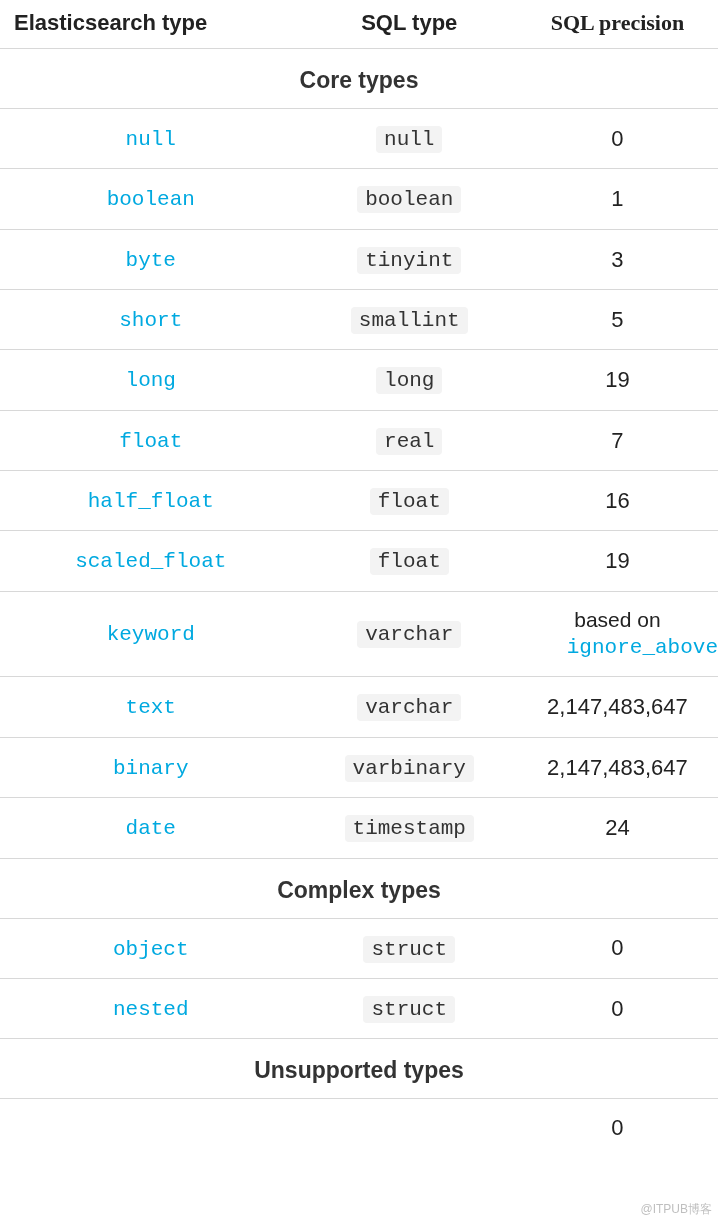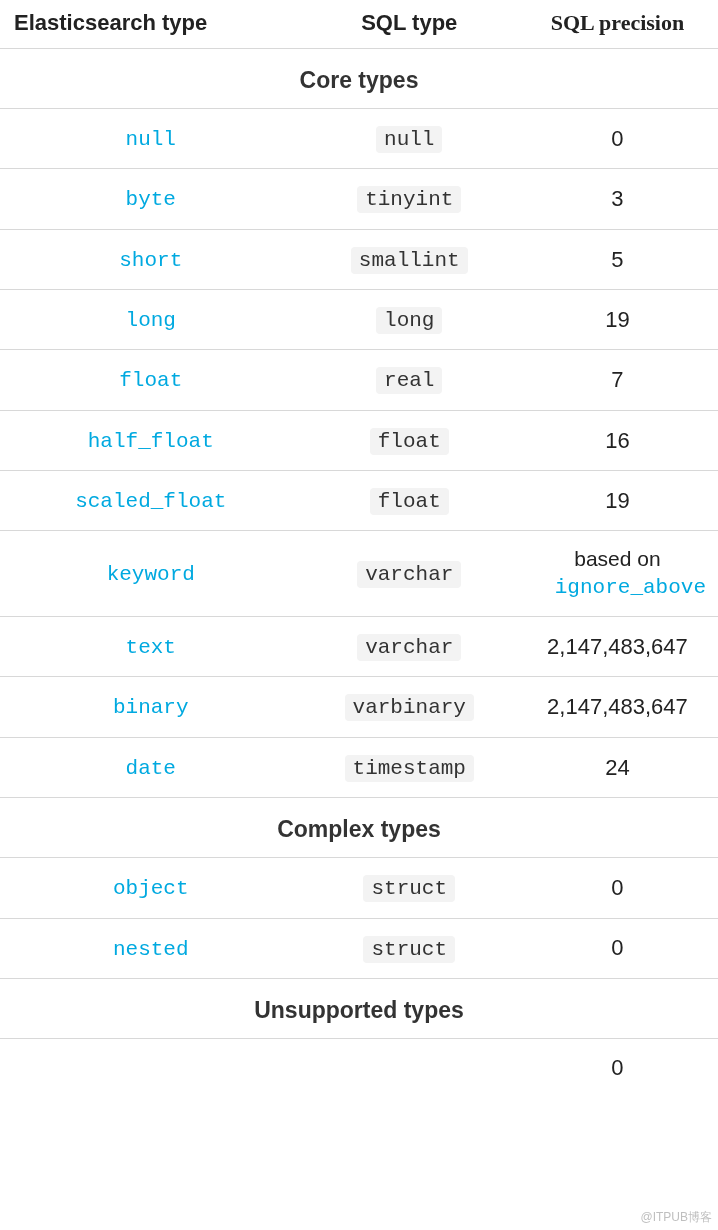--- a/index.html
+++ b/index.html
@@ -15,21 +15,21 @@
   }
   th {
     font-weight: 700;
     font-size: 22px;
     padding: 10px 8px 12px;
     text-align: center;
     border-bottom: 1px solid #d8d8d8;
     vertical-align: top;
   }
   td {
-    padding: 14px 12px;
+    padding: 14px 0;
     text-align: center;
     border-bottom: 1px solid #d8d8d8;
     font-size: 22px;
     vertical-align: middle;
     line-height: 1.35;
   }
   .section-row td {
     font-weight: 700;
     font-size: 23px;
     padding: 16px 4px 12px;
@@ -52,21 +52,21 @@
   .precision-complex {
     font-size: 21px;
   }
   .precision-complex .link {
     display: block;
     text-align: right;
   }
   .watermark {
     position: fixed;
     right: 6px;
-    bottom: 4px;
+    bottom: 12px;
     font-size: 12px;
     color: #bfbfbf;
   }
 </style>
 </head>
 <body>
 
 <table>
   <thead>
     <tr>
@@ -77,20 +77,25 @@
   </thead>
   <tbody>
     <tr class="section-row">
       <td colspan="3">Core types</td>
     </tr>
 
     <tr>
       <td><a class="link">null</a></td>
       <td><code class="lit">null</code></td>
       <td>0</td>
+    </tr>
+    <tr>
+      <td><a class="link">boolean</a></td>
+      <td><code class="lit">boolean</code></td>
+      <td>1</td>
     </tr>
     <tr>
       <td><a class="link">byte</a></td>
       <td><code class="lit">tinyint</code></td>
       <td>3</td>
     </tr>
     <tr>
       <td><a class="link">short</a></td>
       <td><code class="lit">smallint</code></td>
       <td>5</td>

